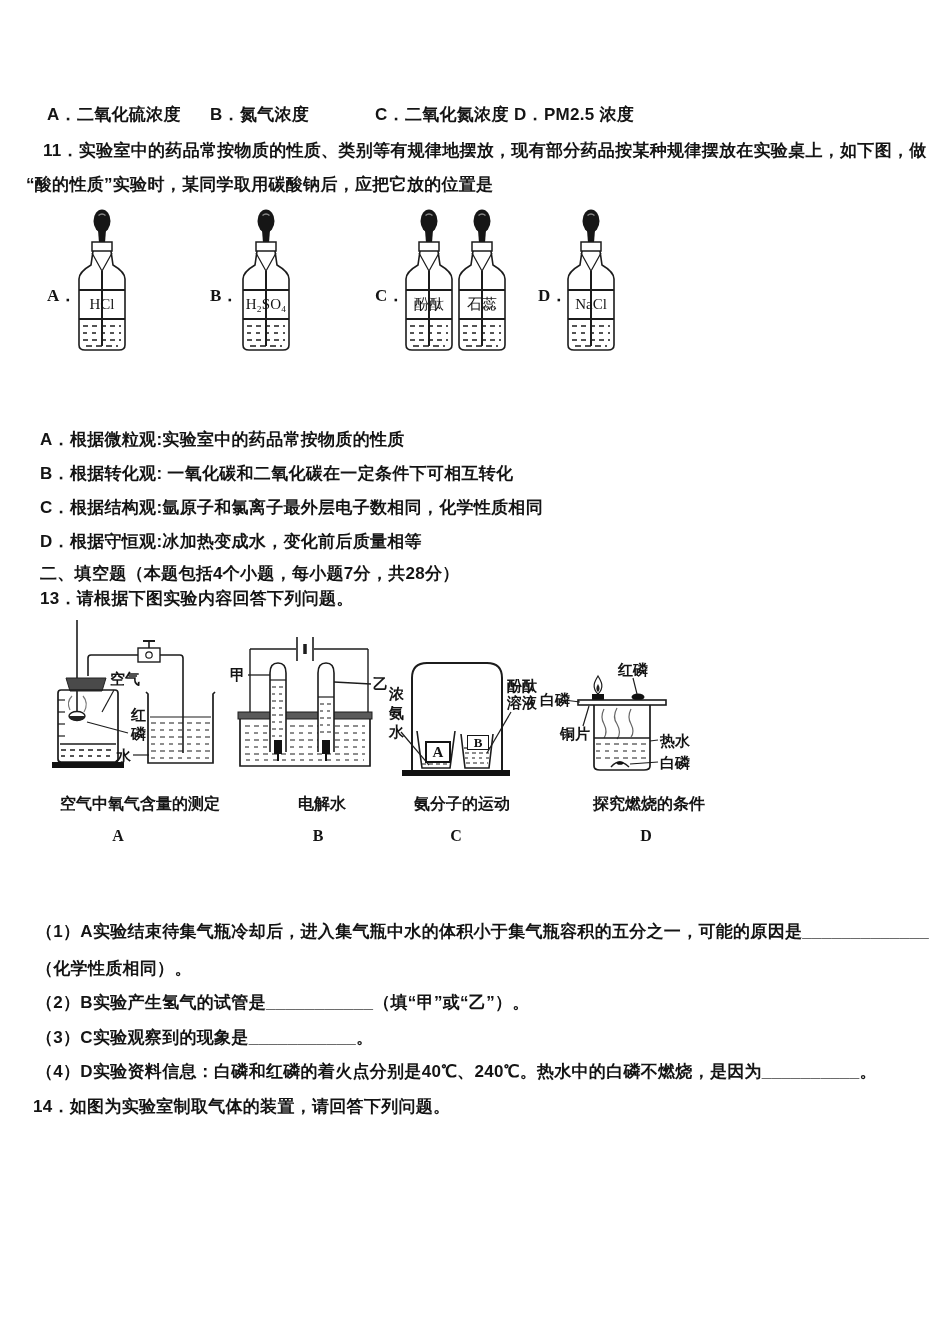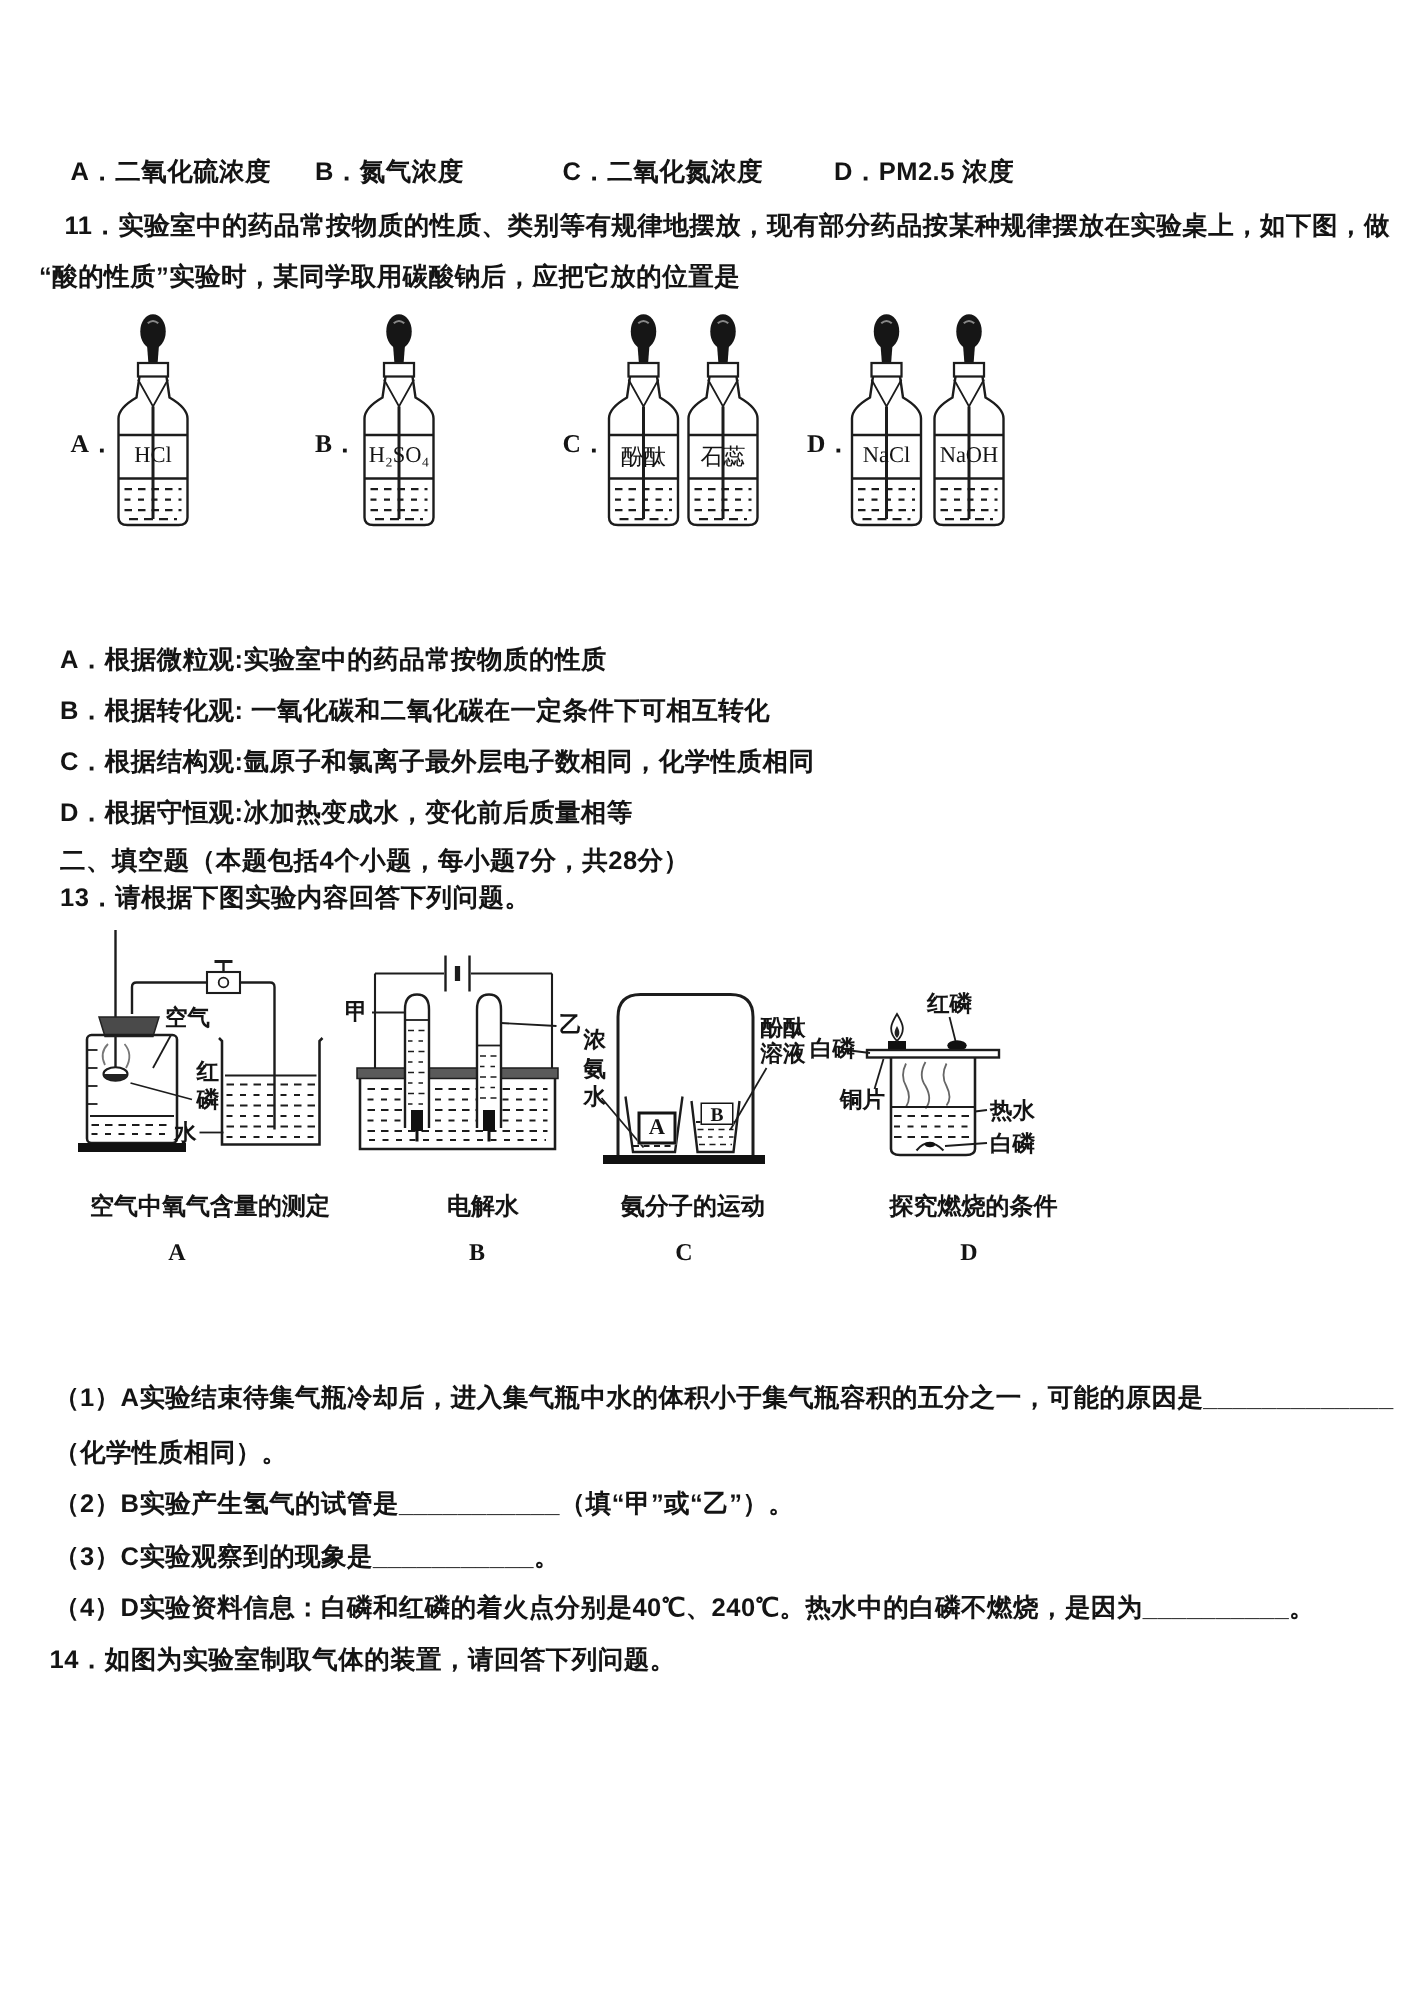--- a/index.html
+++ b/index.html
@@ -41,21 +41,21 @@
         <line x1="7" y1="124" x2="45" y2="124" stroke="#1c1c1c" stroke-width="1.5" stroke-dasharray="4 5"></line>
         <line x1="7" y1="131" x2="45" y2="131" stroke="#1c1c1c" stroke-width="1.5" stroke-dasharray="5 4"></line>
         <line x1="10" y1="137" x2="42" y2="137" stroke="#1c1c1c" stroke-width="1.5" stroke-dasharray="6 4"></line>
       </g>
     </defs>
   </svg>
 
   <span class="t" style="left:47px;top:103px">A．二氧化硫浓度</span>
   <span class="t" style="left:210px;top:103px">B．氮气浓度</span>
   <span class="t" style="left:375px;top:103px">C．二氧化氮浓度</span>
-  <span class="t" style="left:556px;top:103px">D．PM2.5 浓度</span>
+  <span class="t" style="left:514px;top:103px">D．PM2.5 浓度</span>
 
   <span class="t" style="left:43px;top:139px">11．实验室中的药品常按物质的性质、类别等有规律地摆放，现有部分药品按某种规律摆放在实验桌上，如下图，做</span>
   <span class="t" style="left:26px;top:173px">“酸的性质”实验时，某同学取用碳酸钠后，应把它放的位置是</span>
 
   <span class="letter" style="left:47px;top:284px">A．</span>
   <span class="letter" style="left:210px;top:284px">B．</span>
   <span class="letter" style="left:375px;top:284px">C．</span>
   <span class="letter" style="left:538px;top:284px">D．</span>
 
   <div class="bottle" style="left:76px;top:209px">
@@ -80,26 +80,20 @@
     <svg width="52" height="146">
         <use href="#bottleShape"></use>
       </svg>
     <span class="bottle-label">石蕊</span>
   </div>
   <div class="bottle" style="left:565px;top:209px">
     <svg width="52" height="146">
         <use href="#bottleShape"></use>
       </svg>
     <span class="bottle-label">NaCl</span>
-  </div>
-  <div class="bottle" style="left:620px;top:209px">
-    <svg width="52" height="146">
-        <use href="#bottleShape"></use>
-      </svg>
-    <span class="bottle-label">NaOH</span>
   </div>
 
   <span class="t" style="left:40px;top:428px">A．根据微粒观:实验室中的药品常按物质的性质</span>
   <span class="t" style="left:40px;top:496px">C．根据结构观:氩原子和氯离子最外层电子数相同，化学性质相同</span>
   <span class="t" style="left:40px;top:462px">B．根据转化观: 一氧化碳和二氧化碳在一定条件下可相互转化</span>
   <span class="t" style="left:40px;top:530px">D．根据守恒观:冰加热变成水，变化前后质量相等</span>
 
   <span class="t" style="left:40px;top:562px">二、填空题（本题包括4个小题，每小题7分，共28分）</span>
   <span class="t" style="left:40px;top:587px">13．请根据下图实验内容回答下列问题。</span>
 

